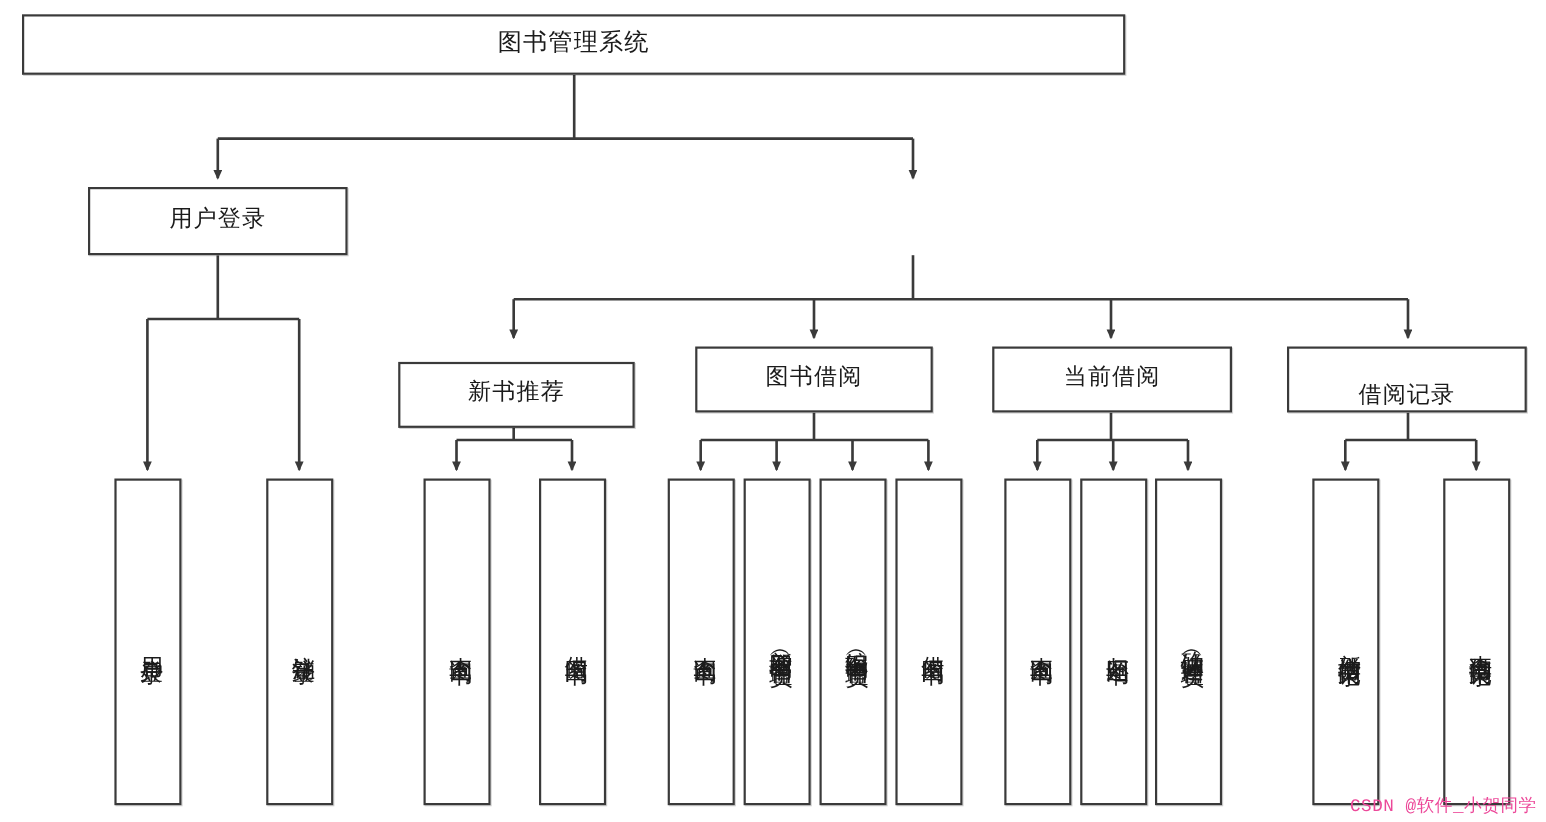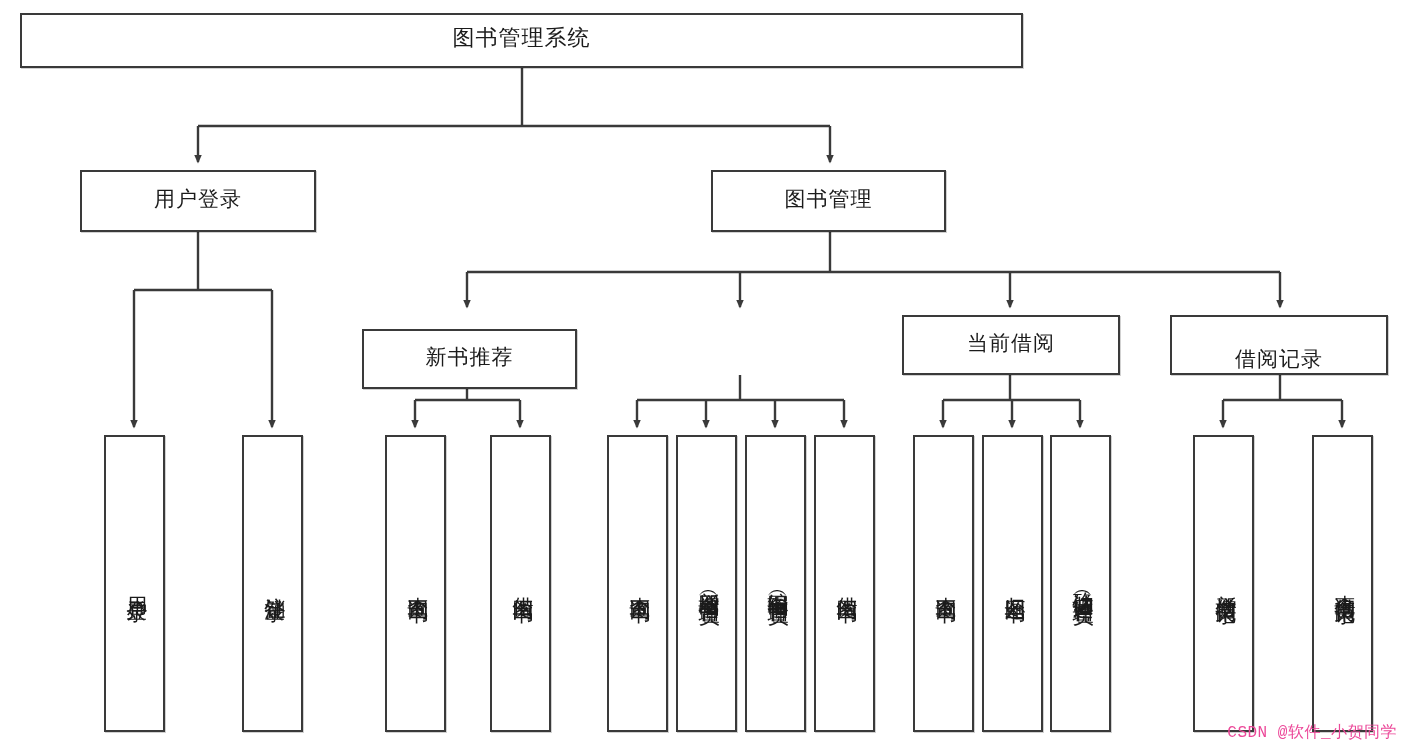--- a/index.html
+++ b/index.html
@@ -120,26 +120,26 @@
     </g>
   </svg>
 
   <div class="node node-h node-root" style="left:20px;top:13px;width:1003px;height:55px;">
     <span>图书管理系统</span>
   </div>
 
   <div class="node node-h" style="left:80px;top:170px;width:236px;height:62px;">
     <span>用户登录</span>
   </div>
-  <div class="node node-h" style="left:711px;top:170px;width:235px;height:62px;">
-    <span>图书管理</span>
-  </div>
 
   <div class="node node-h" style="left:362px;top:313px;width:215px;height:60px;margin-top:16px;">
     <span>新书推荐</span>
+  </div>
+  <div class="node node-h" style="left:632px;top:315px;width:216px;height:60px;">
+    <span>图书借阅</span>
   </div>
   <div class="node node-h" style="left:902px;top:315px;width:218px;height:60px;">
     <span>当前借阅</span>
   </div>
   <div class="node node-h" style="left:1170px;top:315px;width:218px;height:60px;align-items:flex-end;">
     <span>借阅记录</span>
   </div>
 
   <div class="node node-v" style="left:104px;top:435px;width:61px;height:297px;">
     <span class="vtext">用户登录</span>

